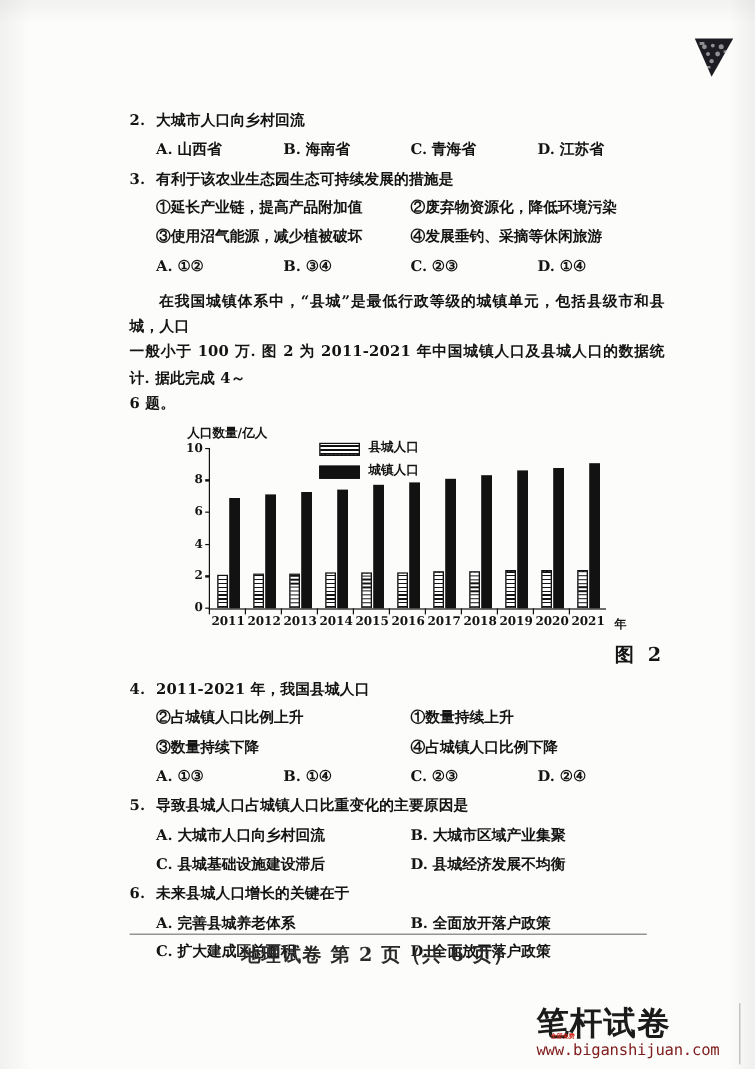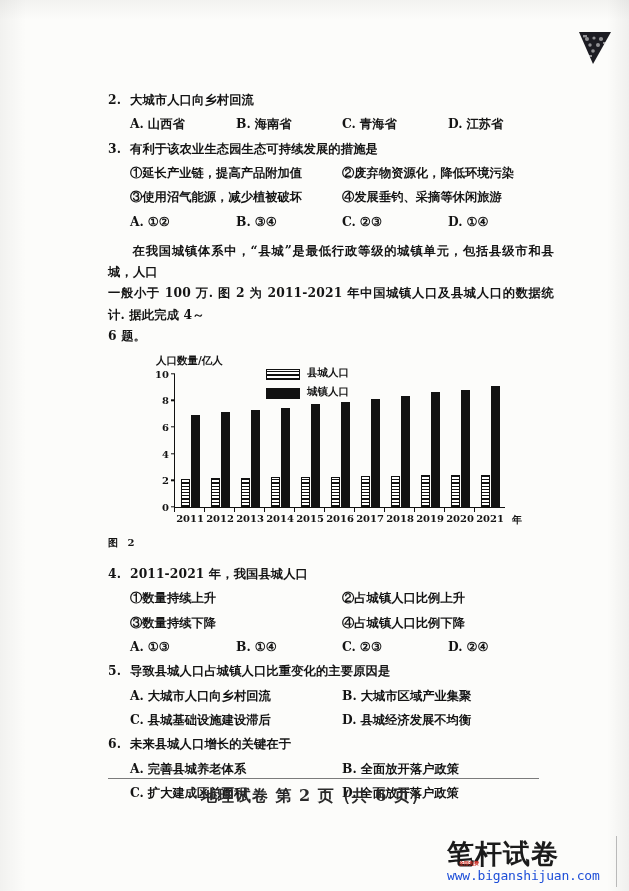--- a/index.html
+++ b/index.html
@@ -182,22 +182,22 @@
   }
   .xaxis-unit{
     position:absolute;
     left:364px;top:159px;
     font-size:10px;
     font-weight:700;
   }
   .fig-caption{
     position:absolute;
     left:0;right:0;top:182px;
-    text-align:left;
-    font-size:10px;
+    text-align:right;
+    font-size:16px;
     font-weight:700;
     letter-spacing:3px;
   }
 
   
   .footer{
     position:absolute;
     left:0;right:0;
     top:786px;
     text-align:center;
@@ -222,21 +222,21 @@
     font-size:27px;
     font-weight:700;
     font-family:"DejaVu Sans","Liberation Sans",sans-serif;
     color:#1b1b1b;
     letter-spacing:1px;
     line-height:1;
   }
   .wm-url{
     font-family:"DejaVu Sans Mono","Liberation Mono",monospace;
     font-size:13px;
-    color:#1d4ed8;
+    color:#7f1d1d;
     letter-spacing:-.2px;
     margin-top:1px;
   }
   .wm-red{
     position:absolute;
     left:12px;top:20px;
     font-size:5px;
     color:#cc2b20;
     font-family:"DejaVu Sans","Liberation Sans",sans-serif;
     font-weight:700;
@@ -411,22 +411,22 @@
       </div>
 
       <div class="fig-caption">图 2</div>
     </div>
 
     <div class="qline" style="margin-top:6px">
       <span class="qnum">4.</span>
       <span class="qtext">2011-2021 年，我国县城人口</span>
     </div>
     <div class="opt-row opt-2 pad">
+      <span class="opt">②占城镇人口比例上升</span>
       <span class="opt">①数量持续上升</span>
-      <span class="opt">②占城镇人口比例上升</span>
     </div>
     <div class="opt-row opt-2 pad">
       <span class="opt">③数量持续下降</span>
       <span class="opt">④占城镇人口比例下降</span>
     </div>
     <div class="opt-row opt-4 pad">
       <span class="opt"><span class="lbl">A.</span><span>①③</span></span>
       <span class="opt"><span class="lbl">B.</span><span>①④</span></span>
       <span class="opt"><span class="lbl">C.</span><span>②③</span></span>
       <span class="opt"><span class="lbl">D.</span><span>②④</span></span>

